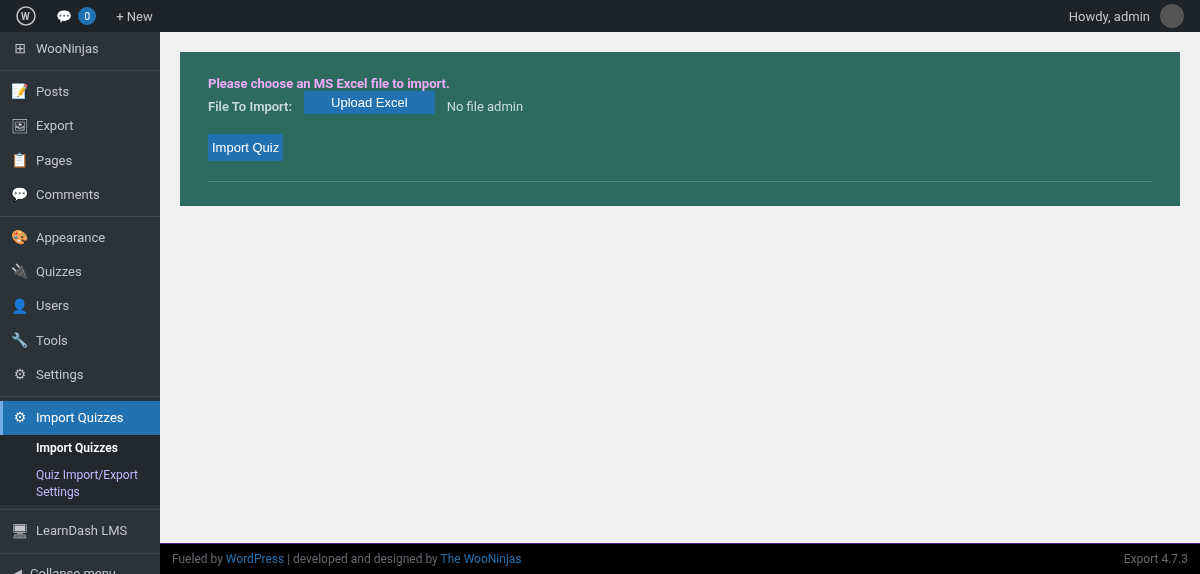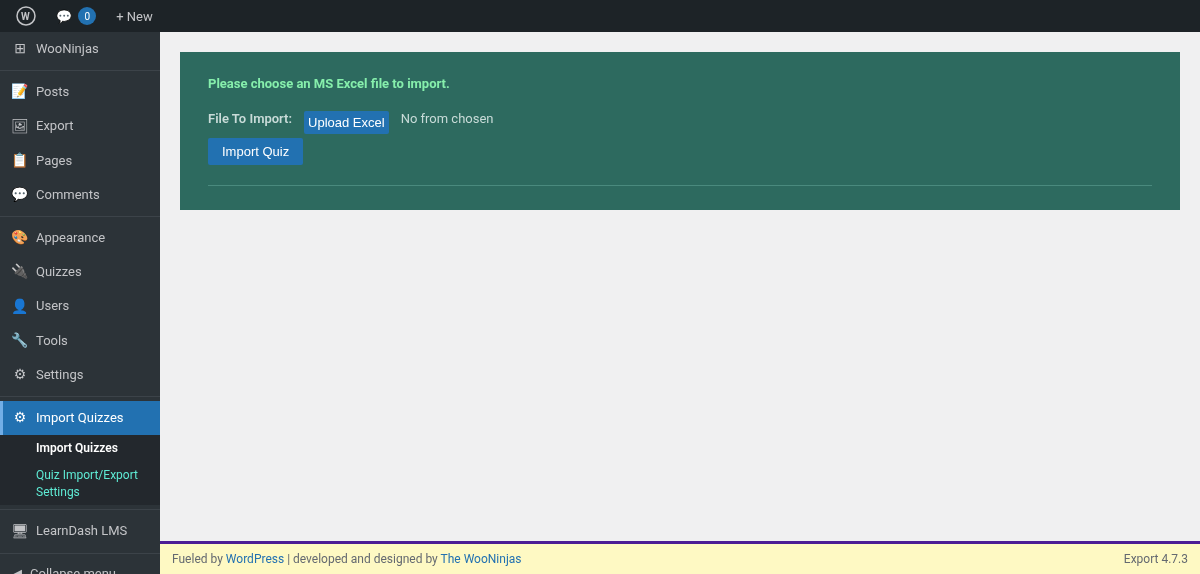--- a/index.html
+++ b/index.html
@@ -95,21 +95,21 @@
       font-size: 14px;
     }
     .menu-label { flex: 1; }
 
     
     .submenu {
       background: #23282d;
     }
     .submenu-item {
       padding: 5px 12px 5px 36px;
-      color: #5eead4;
+      color: #c4b5fd;
       cursor: pointer;
       font-size: 12px;
       line-height: 1.4;
     }
     .submenu-item.active { color: #fff; font-weight: 600; }
 
     
     .menu-divider {
       height: 1px;
       background: #3c4349;
@@ -131,69 +131,68 @@
     }
     .import-box h1 {
       font-size: 22px;
       font-weight: 400;
       color: #fff;
       margin-bottom: 12px;
     }
     .import-box .subtitle {
       font-size: 13px;
       font-weight: bold;
-      color: #86efac;
+      color: #f0abfc;
+    }
+    .file-import-row {
+      display: flex;
+      align-items: flex-end;
+      gap: 12px;
       margin-bottom: 20px;
-    }
-    .file-import-row {
-      display: flex;
-      align-items: flex-start;
-      gap: 12px;
-      margin-bottom: 4px;
     }
     .file-label {
       color: #c8dbd8;
       font-size: 13px;
       font-weight: 600;
     }
     .upload-btn {
       background: #2271b1;
       color: #fff;
       border: none;
-      padding: 4px 4px;
+      padding: 4px 27px;
       font-size: 13px;
       cursor: pointer;
       border-radius: 2px;
     }
     .no-file-text {
       color: #c8dbd8;
       font-size: 13px;
     }
     .import-quiz-btn {
       background: #2271b1;
       color: #fff;
       border: none;
-      padding: 6px 14px;
+      padding: 6px 4px;
       font-size: 13px;
       cursor: pointer;
       border-radius: 2px;
       margin-bottom: 20px;
     }
     .divider-line {
       border: none;
       border-top: 1px solid #4a8a7e;
       margin: 0;
     }
 
     
     #footer {
       position: fixed;
       bottom: 0; left: 160px; right: 0;
-      background: #fef9c3;
-      border-top: 3px solid #4c1d95;
+      background: #000000;
+      border-top: 1px solid #4c1d95;
       padding: 8px 12px;
       font-size: 12px;
       color: #646970;
       display: flex;
       justify-content: space-between;
       align-items: center;
     }
     #footer a { color: #2271b1; text-decoration: none; }
 
     .collapse-menu {
@@ -220,20 +219,26 @@
       </span>
     </div>
     <div class="ab-item">
       <span>💬</span>
       <span class="comments-badge">0</span>
     </div>
     <div class="ab-item">
       <span>+ New</span>
     </div>
   </div>
+  <div class="ab-right">
+    <div class="ab-item">
+      <span>Howdy, admin</span>
+      <span style="width:24px;height:24px;background:#555;border-radius:50%;display:inline-block;margin-left:6px;"></span>
+    </div>
+  </div>
 </div>
 
 <div class="wp-wrapper">
 
   <div id="adminmenu">
 
     <div class="menu-item">
       <span class="menu-icon">⊞</span>
       <span class="menu-label">WooNinjas</span>
     </div>
@@ -319,21 +324,21 @@
 
   </div>
 
   <div id="main-content">
     <div class="import-box">
       <p class="subtitle">Please choose an MS Excel file to import.</p>
 
       <div class="file-import-row">
         <span class="file-label">File To Import:</span>
         <button class="upload-btn">Upload Excel</button>
-        <span class="no-file-text">No from chosen</span>
+        <span class="no-file-text">No file admin</span>
       </div>
 
       <button class="import-quiz-btn">Import Quiz</button>
 
       <hr class="divider-line">
     </div>
   </div>
 
 </div>
 

